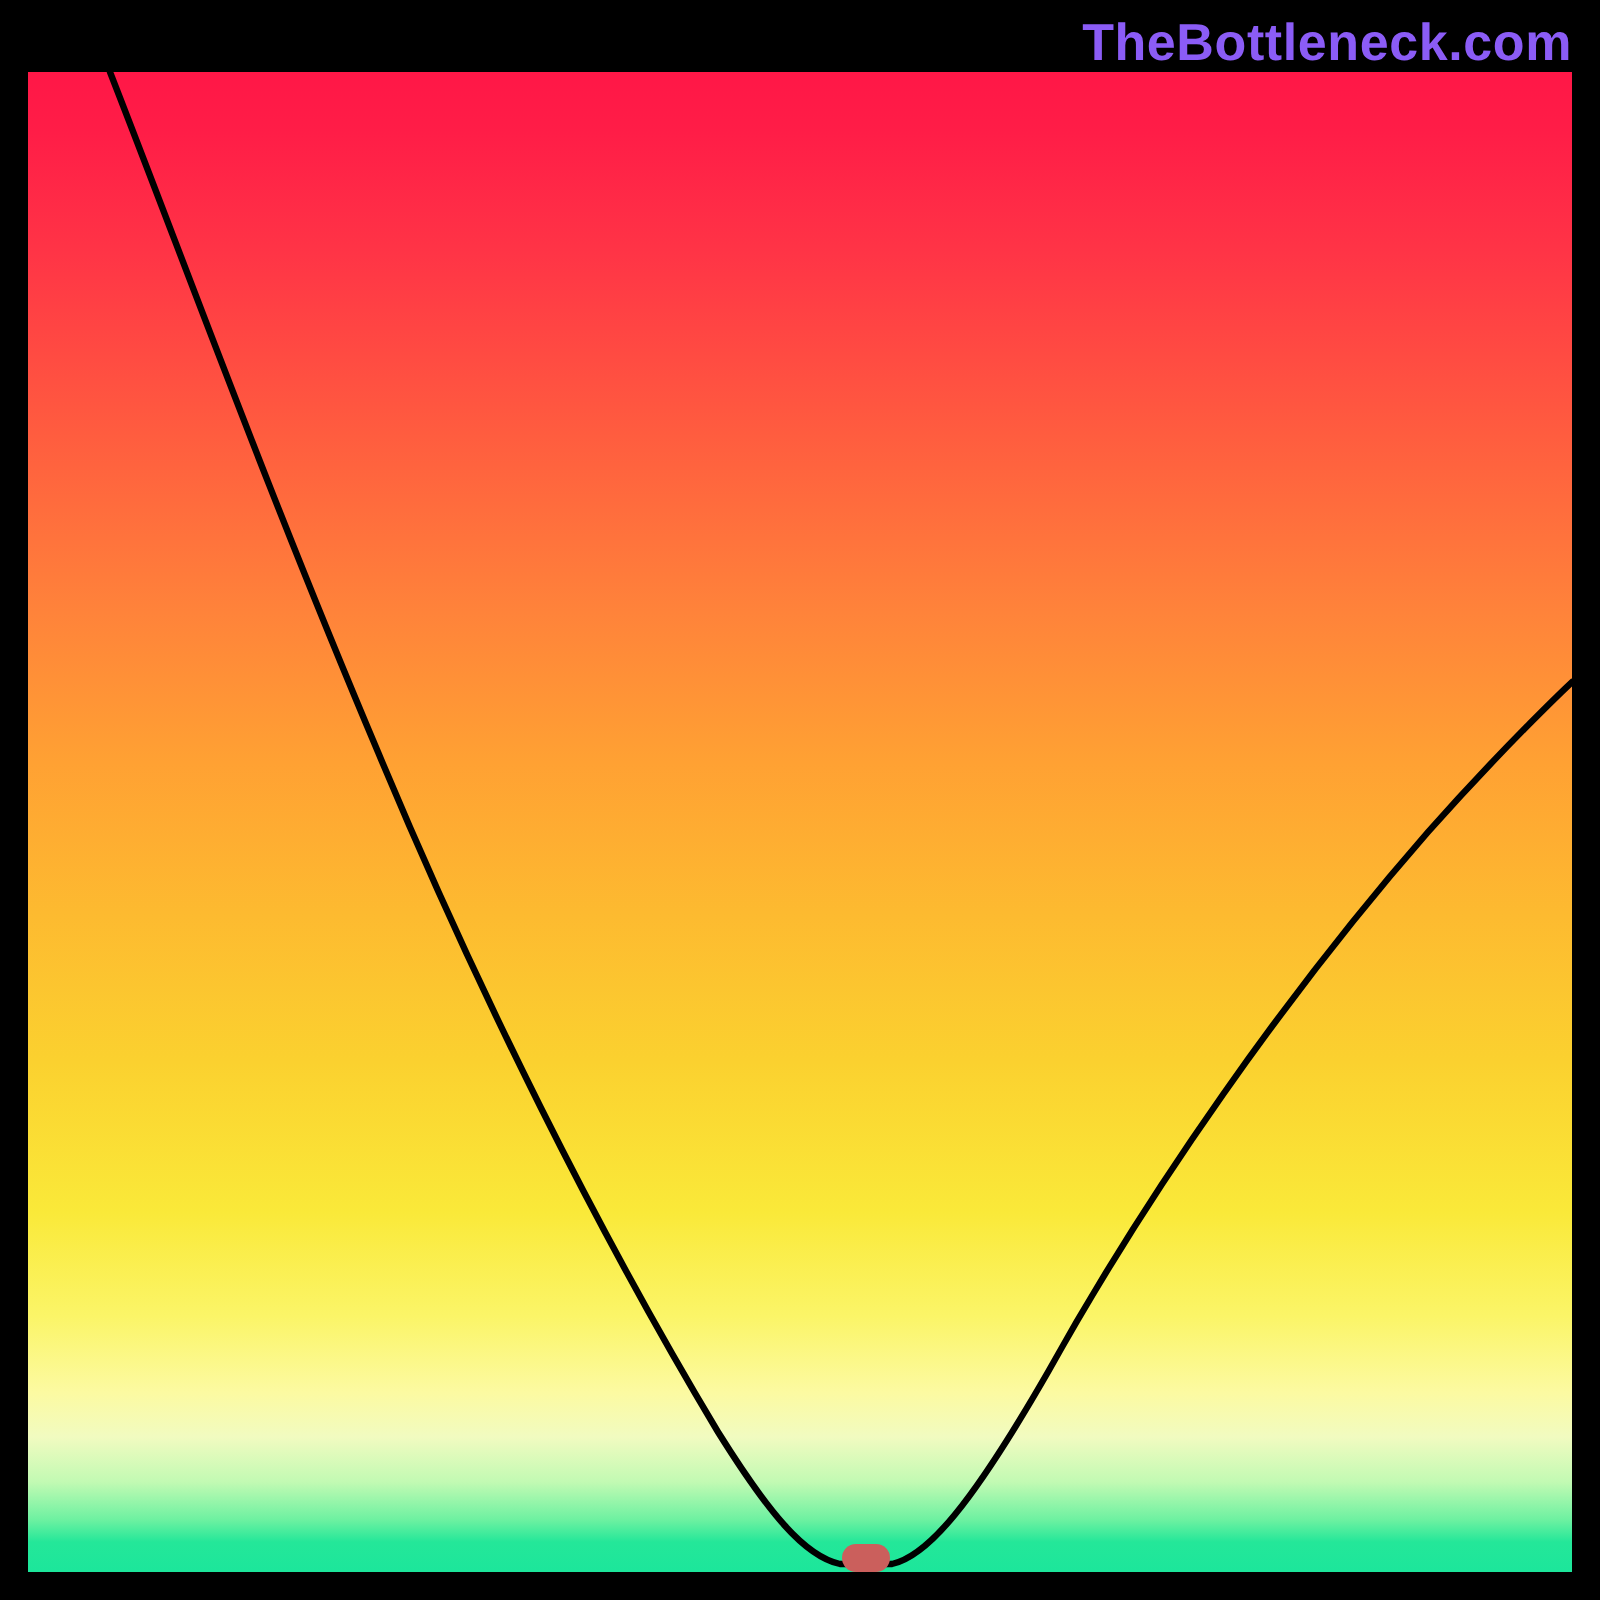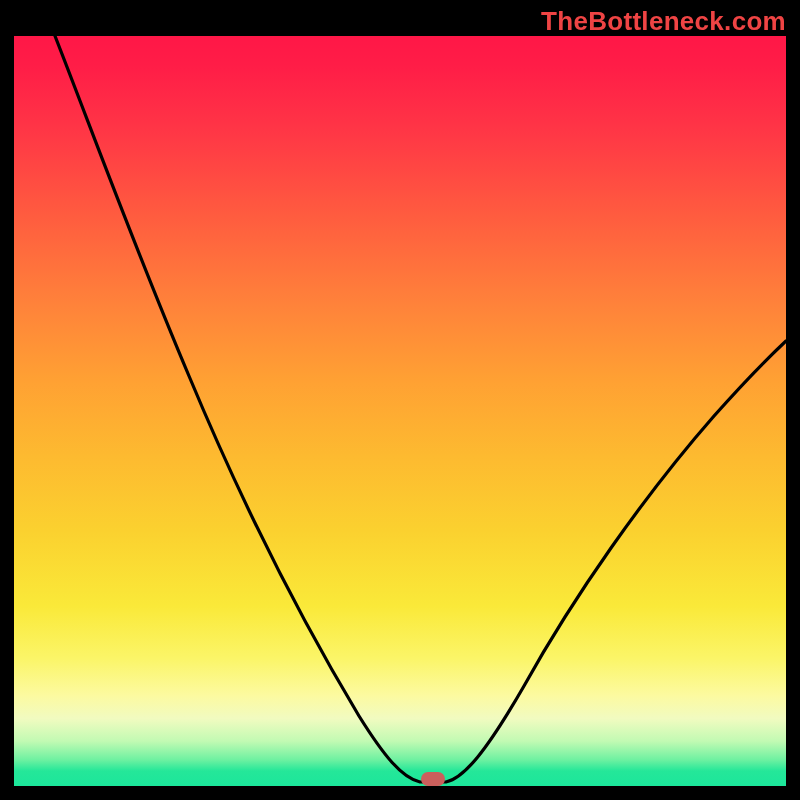--- a/index.html
+++ b/index.html
@@ -56,21 +56,21 @@
     position: absolute;
     width: 24px;
     height: 14px;
     border-radius: 7px;
     background: #cb5f5c;
   }
   .watermark {
     position: absolute;
     top: 6px;
     right: 14px;
-    color: #ef4444;
+    color: #8b5cf6;
     font-size: 26px;
     font-weight: 600;
     letter-spacing: 0.3px;
   }
 </style>
 </head>
 <body>
 
 <div class="frame">
   <div class="gradient"></div>

